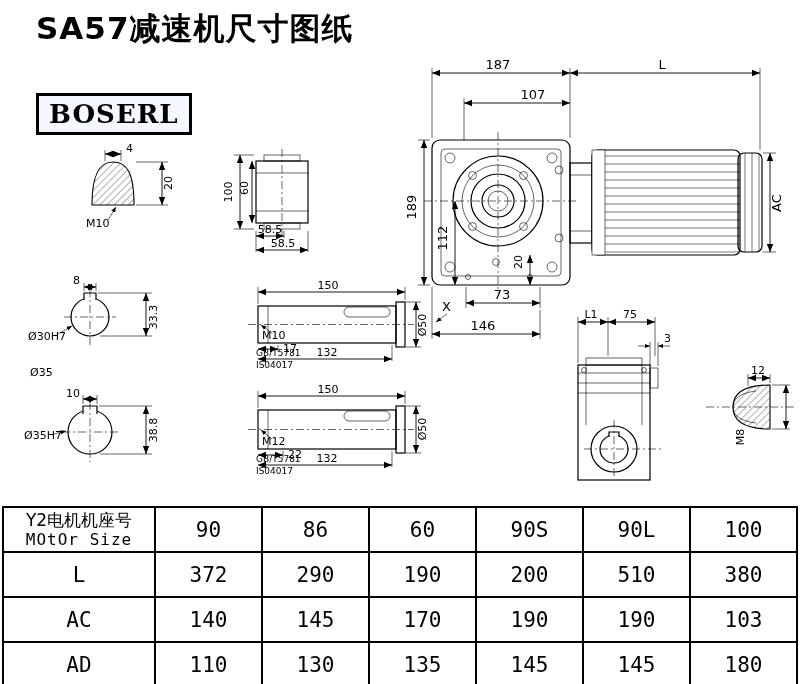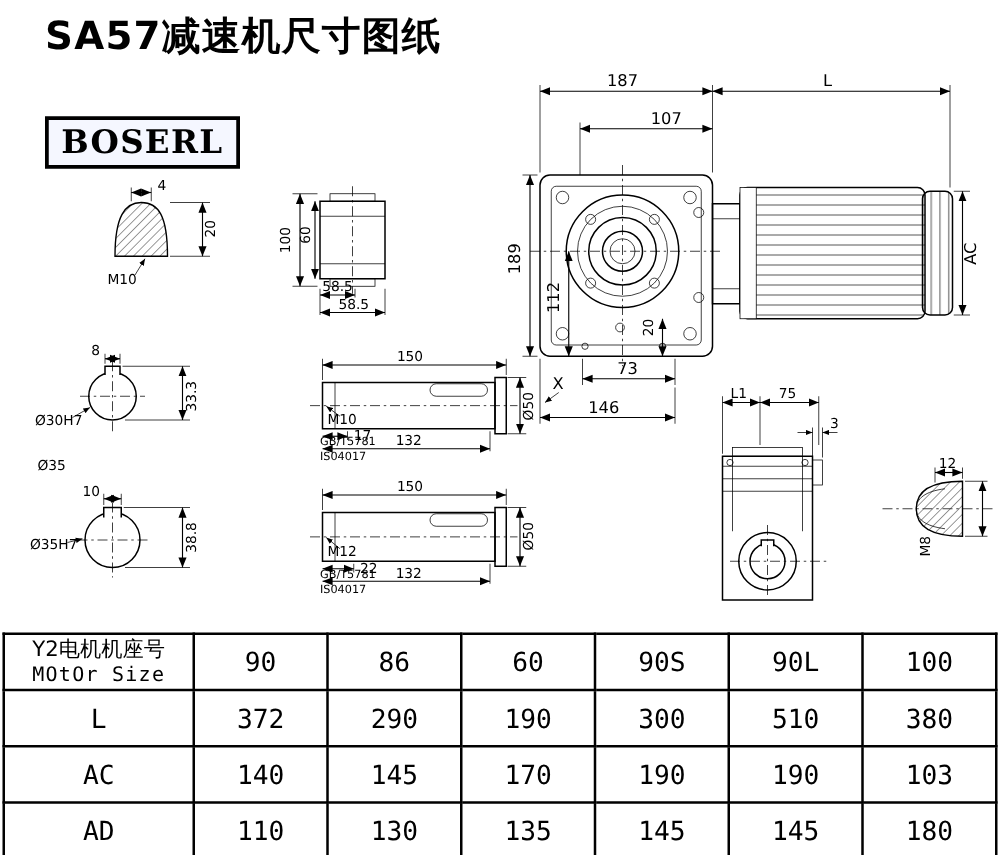--- a/index.html
+++ b/index.html
@@ -304,21 +304,21 @@
       <td>60</td>
       <td>90S</td>
       <td>90L</td>
       <td>100</td>
     </tr>
     <tr>
       <td class="c0">L</td>
       <td>372</td>
       <td>290</td>
       <td>190</td>
-      <td>300</td>
+      <td>200</td>
       <td>510</td>
       <td>380</td>
     </tr>
     <tr>
       <td class="c0">AC</td>
       <td>140</td>
       <td>145</td>
       <td>170</td>
       <td>190</td>
       <td>190</td>

